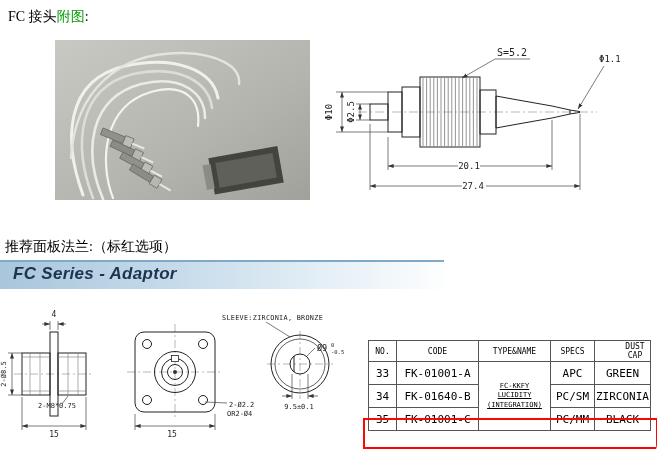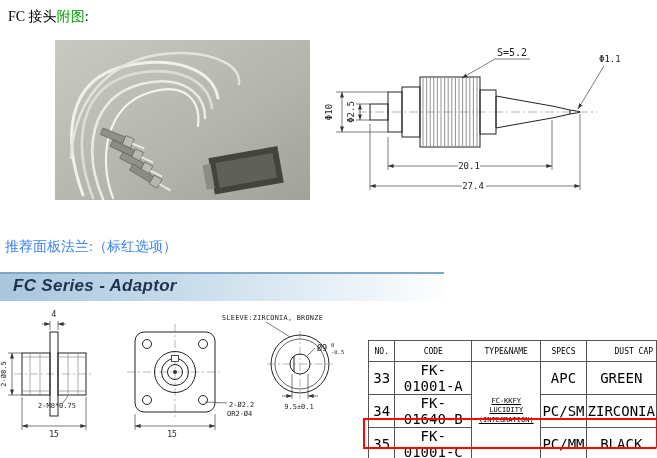--- a/index.html
+++ b/index.html
@@ -1,25 +1,25 @@
 <!DOCTYPE html>
 <html><head>
 <meta charset="utf-8">
 <style>
   html,body{margin:0;padding:0;background:#fff;}
   .page{position:relative;width:657px;height:458px;background:#fff;font-family:"Liberation Sans",sans-serif;overflow:hidden;border-radius:14px;}
   .abs{position:absolute;}
   .title{left:8px;top:8px;font-family:"Liberation Serif",serif;font-size:14px;color:#000;}
   .green{color:#089b08;}
-  .subtitle{left:5px;top:238px;font-family:"Liberation Serif",serif;font-size:14px;color:#3b82f6;}
-  .banner{left:0;top:272px;width:444px;height:27px;border-top:2px solid #7ea9c8;
+  .subtitle{left:5px;top:238px;font-family:"Liberation Serif",serif;font-size:14px;color:#000000;}
+  .banner{left:0;top:260px;width:444px;height:27px;border-top:2px solid #7ea9c8;
           background:linear-gradient(90deg,#a9c6dc 0%,#c6dbea 40%,#e9f2f8 78%,#fdfefe 100%);}
   .banner-text{margin:2px 0 0 13px;font-size:17px;font-weight:bold;font-style:italic;color:#1d3350;letter-spacing:.3px;}
   table.spec{position:absolute;left:368px;top:340px;border-collapse:collapse;font-family:"DejaVu Sans Mono",monospace;color:#000000;}
-  table.spec td{border:1px solid #555;text-align:center;padding:0 1px;font-size:14px;background:#fff;}
+  table.spec td{border:1px solid #555;text-align:center;padding:0 1px;font-size:11px;background:#fff;}
   table.spec tr.hdr td{font-size:8px;height:20px;}
   table.spec tr.row td{height:22px;}
   table.spec td.dust-hdr{font-size:6.5px;padding-left:26px;}
   table.spec td.type-cell{font-size:7px;line-height:1.35;text-decoration:underline;}
   .red-box{left:363px;top:418px;width:291px;height:27px;border:2px solid #fb0700;pointer-events:none;z-index:5;}
   svg text{font-family:"DejaVu Sans Mono",monospace;fill:#222;}
 </style>
 </head>
 <body>
 

